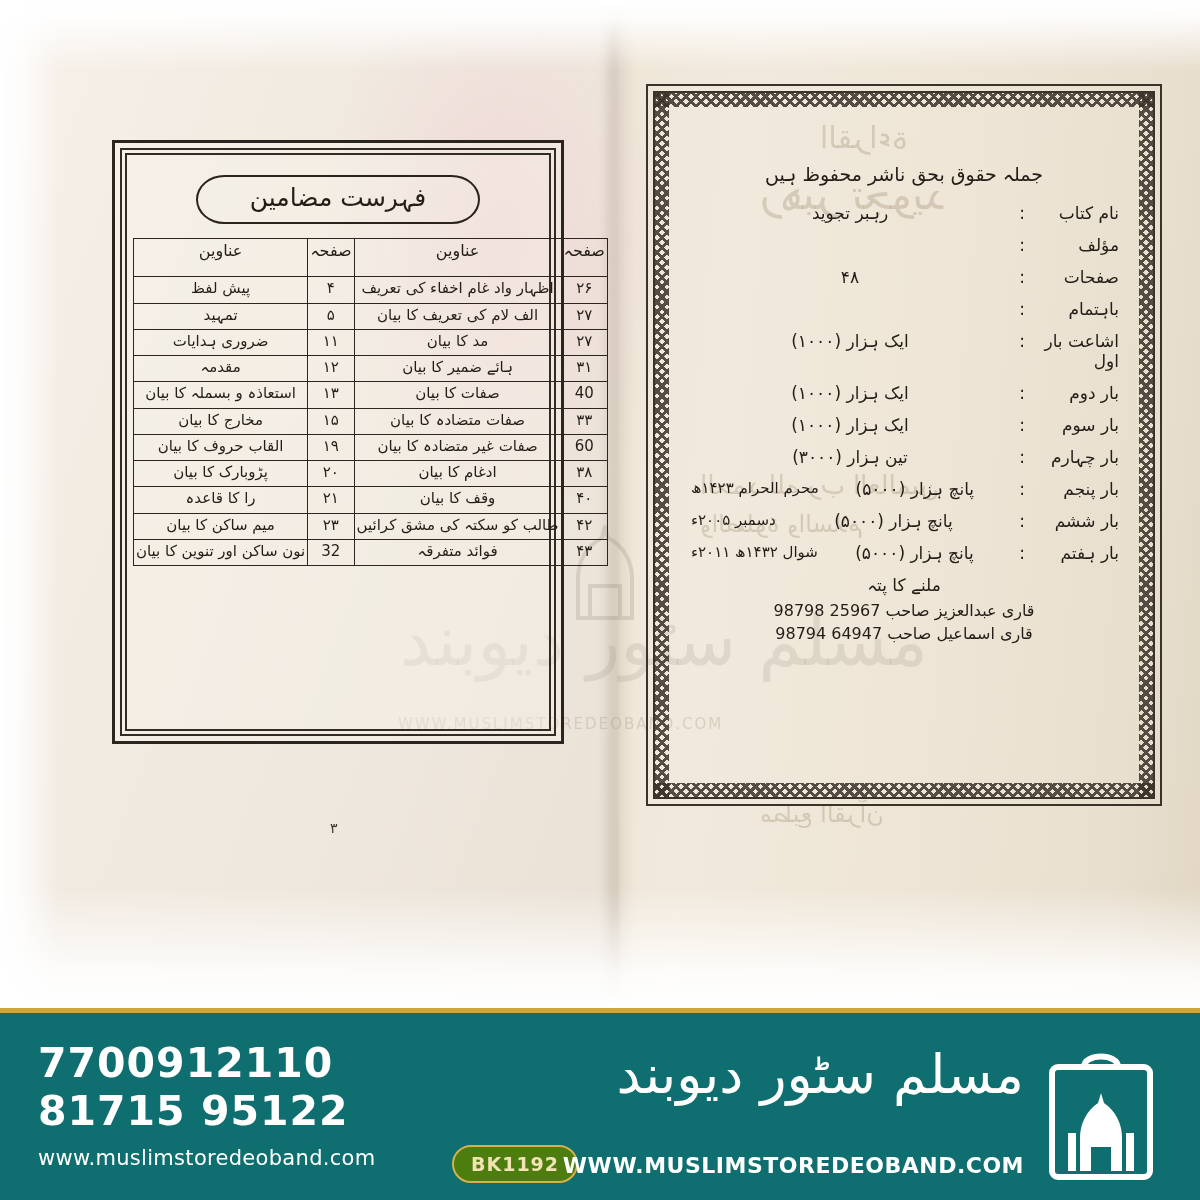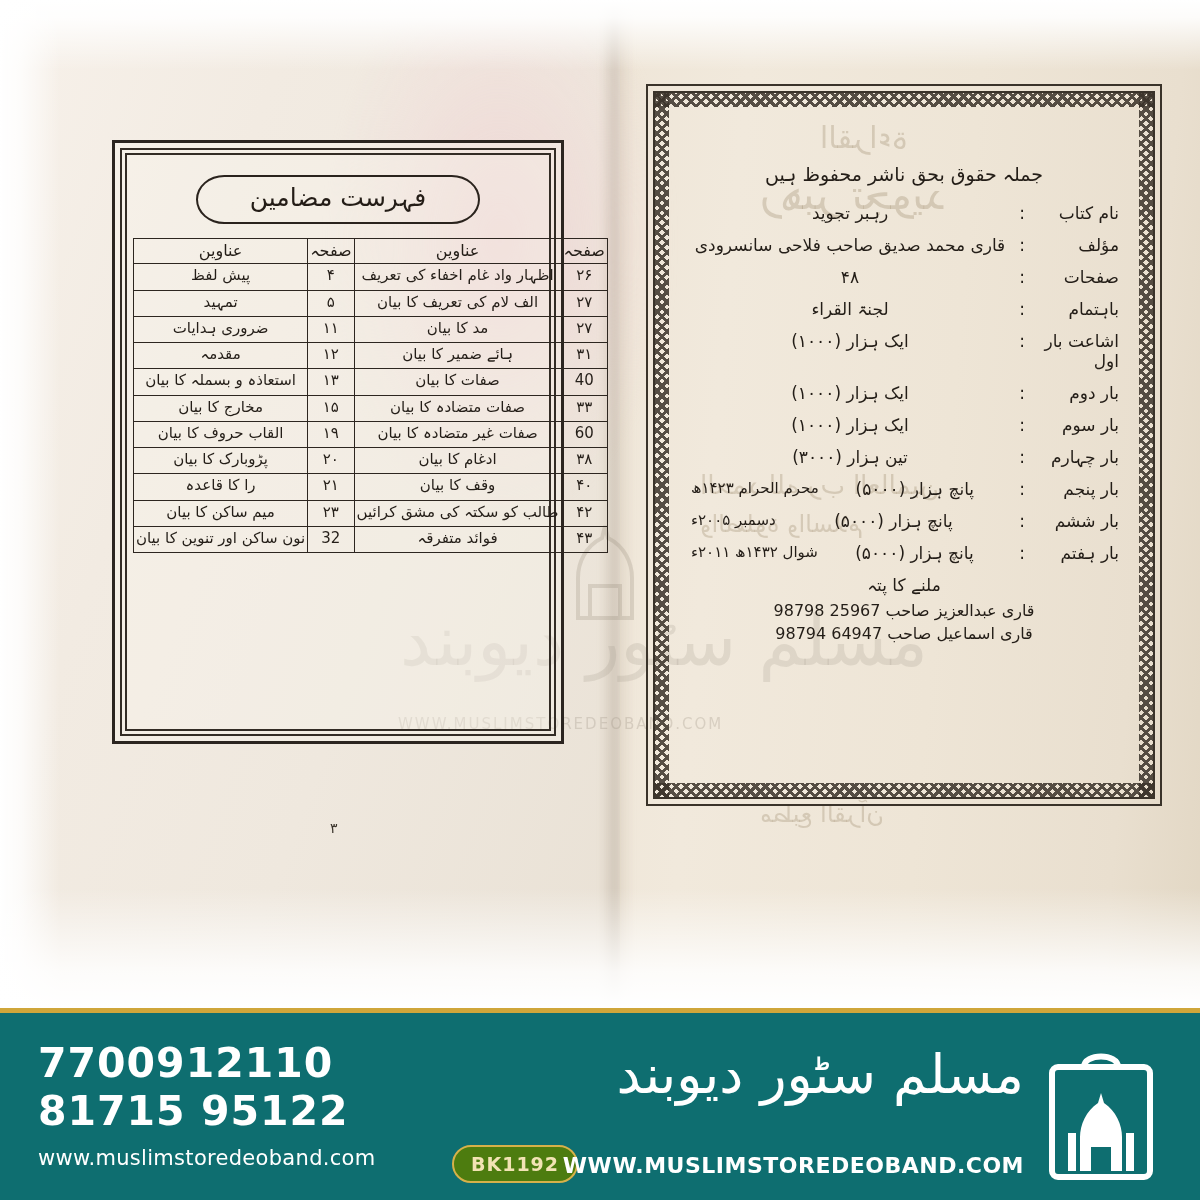--- a/index.html
+++ b/index.html
@@ -102,21 +102,21 @@
     color: #241e18;
   }
   table.toc th, table.toc td {
     border: 1.6px solid #2d2620;
     text-align: center;
     padding: 3px 2px 5px 2px;
     font-size: 15px;
     line-height: 1.15;
     white-space: nowrap;
   }
-  table.toc th { font-size: 16px; font-weight: normal; padding-bottom: 3px;}
+  table.toc th { font-size: 16px; font-weight: normal; padding-bottom: 16px;}
   table.toc td.num { width: 11%; font-size: 15px; }
   table.toc td.ttl { width: 39%; font-size: 15px; }
   .page-num-left {
     position: absolute;
     left: 330px; top: 820px;
     font-size: 14px; color: #3a332b;
     direction: rtl;
   }
 
   
@@ -403,31 +403,29 @@
           <div class="rights-line">جملہ حقوق بحق ناشر محفوظ ہیں</div>
 
           <div class="kv-row">
             <span class="kv-label">نام کتاب</span>
             <span class="kv-colon">:</span>
             <span class="kv-value">رہبر تجوید</span>
           </div>
           <div class="kv-row">
             <span class="kv-label">مؤلف</span>
             <span class="kv-colon">:</span>
-            <span class="kv-value">قاری محمد صدیق صاحب فلاحی سانسرودی</span>
           </div>
           <div class="kv-row">
             <span class="kv-label">صفحات</span>
             <span class="kv-colon">:</span>
             <span class="kv-value">۴۸</span>
           </div>
           <div class="kv-row">
             <span class="kv-label">باہتمام</span>
             <span class="kv-colon">:</span>
-            <span class="kv-value">لجنۃ القراء</span>
           </div>
           <div class="kv-row">
             <span class="kv-label">اشاعت بار اول</span>
             <span class="kv-colon">:</span>
             <span class="kv-value">ایک ہزار (۱۰۰۰)</span>
           </div>
           <div class="kv-row">
             <span class="kv-label">بار دوم</span>
             <span class="kv-colon">:</span>
             <span class="kv-value">ایک ہزار (۱۰۰۰)</span>

